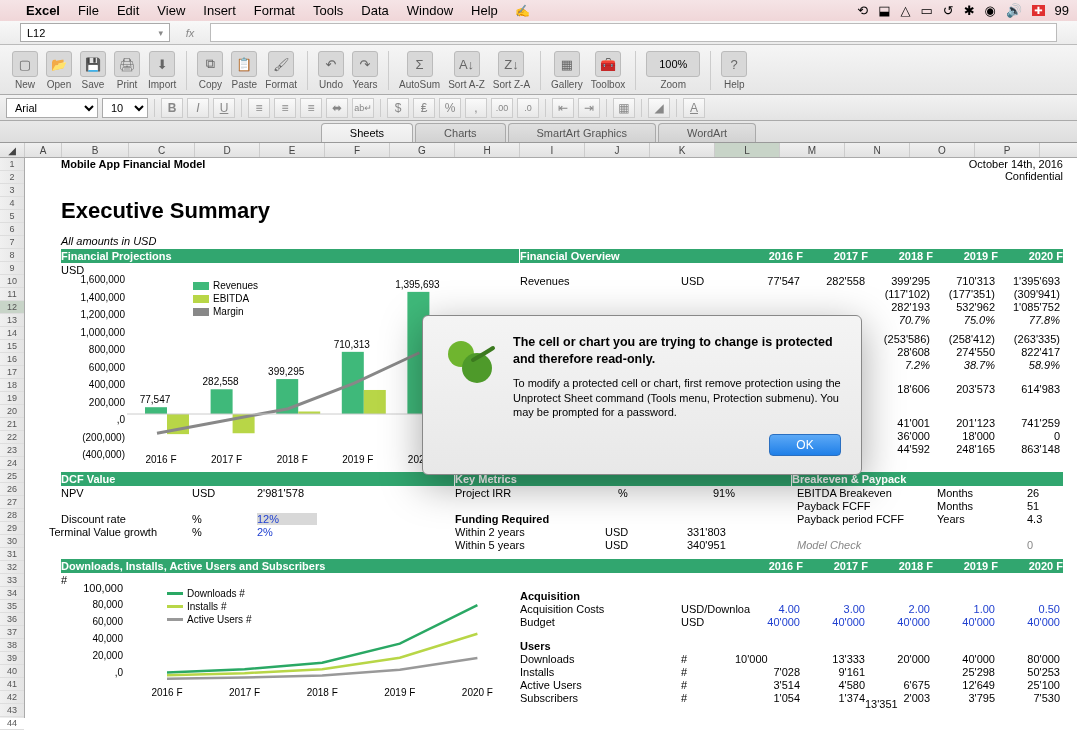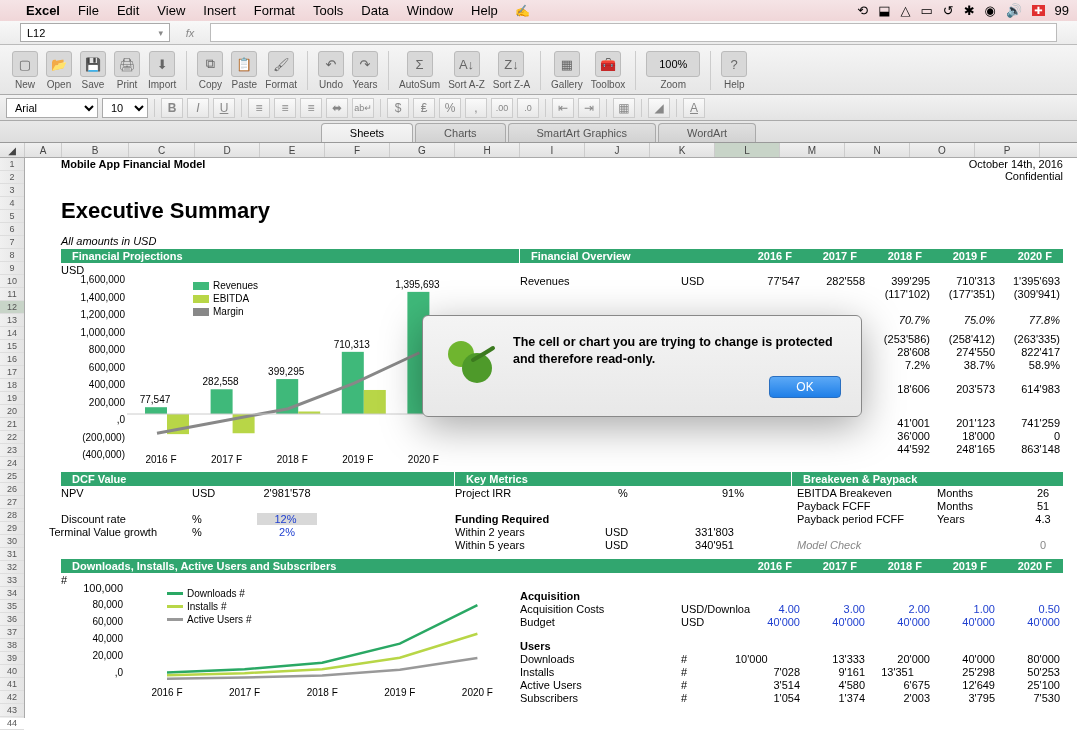--- a/index.html
+++ b/index.html
@@ -32,23 +32,23 @@
 .ch.sel{background:#c8d4c8}
 .sheet-area{position:relative;display:flex;height:560px}
 .row-headers{width:25px;background:linear-gradient(90deg,#f0f0f0,#e4e4e4);border-right:1px solid #aaa}
 .rh{height:13px;border-bottom:1px solid #ddd;text-align:center;font-size:9px;color:#555;line-height:13px}
 .rh.sel{background:#c8d4c8}
 .sheet-content{flex:1;position:relative;background:#fff;overflow:hidden}
 .title-row{position:absolute;top:0;left:36px;font-weight:700;font-size:11px}
 .date-conf{position:absolute;top:0;right:14px;text-align:right;font-size:11px}
 .exec-title{position:absolute;top:40px;left:36px;font-size:22px;font-weight:700}
 .amounts{position:absolute;top:77px;left:36px;font-style:italic;font-size:11px}
-.section-hdr{position:absolute;height:14px;background:#31a66f;color:#fff;font-weight:700;font-size:11px;padding:0 11px;display:flex;align-items:center}
+.section-hdr{position:absolute;height:14px;background:#31a66f;color:#fff;font-weight:700;font-size:11px;padding:0 0;display:flex;align-items:center}
 .data-label{position:absolute;font-size:11px}
-.data-val{position:absolute;font-size:11px;text-align:center}
+.data-val{position:absolute;font-size:11px;text-align:left}
 .chart-box{position:absolute;background:#fff}
 .legend-item{display:flex;align-items:center;gap:4px;font-size:10px;margin-bottom:2px}
 .legend-sw{width:16px;height:8px}
 .dialog{position:absolute;left:422px;top:315px;width:440px;background:linear-gradient(#f4f4f4,#e8e8e8);border:1px solid #888;border-radius:6px;box-shadow:0 10px 40px rgba(0,0,0,0.35);padding:18px 20px;display:flex;gap:14px;z-index:100}
 .dialog-icon{width:56px;height:56px;flex-shrink:0;position:relative}
 .dialog-icon svg{width:56px;height:56px}
 .dialog-body{flex:1}
 .dialog-title{font-weight:700;font-size:12.5px;margin-bottom:8px;line-height:1.35}
 .dialog-text{font-size:11px;line-height:1.35;margin-bottom:14px}
 .dialog-btn{float:right;width:72px;height:22px;background:linear-gradient(#5ca9f6,#1f7fe8);border:1px solid #2a6fc0;border-radius:4px;color:#fff;font-size:12px;cursor:pointer}
@@ -327,20 +327,27 @@
         <span style="width: 65px; text-align: right;">710'313</span>
         <span style="width: 65px; text-align: right;">1'395'693</span>
       </div>
     <div id="ovr-2" style="position:absolute;top:130px;left:710px;display:flex">
         <span style="width: 65px; text-align: right;"></span>
         <span style="width: 65px; text-align: right;"></span>
         <span style="width: 65px; text-align: right;">(117'102)</span>
         <span style="width: 65px; text-align: right;">(177'351)</span>
         <span style="width: 65px; text-align: right;">(309'941)</span>
       </div>
+    <div id="ovr-3" style="position:absolute;top:143px;left:710px;display:flex">
+        <span style="width: 65px; text-align: right;"></span>
+        <span style="width: 65px; text-align: right;"></span>
+        <span style="width: 65px; text-align: right;">282'193</span>
+        <span style="width: 65px; text-align: right;">532'962</span>
+        <span style="width: 65px; text-align: right;">1'085'752</span>
+      </div>
     <div id="ovr-4" style="position:absolute;top:156px;left:710px;display:flex;font-style:italic">
         <span style="width: 65px; text-align: right;"></span>
         <span style="width: 65px; text-align: right;"></span>
         <span style="width: 65px; text-align: right;">70.7%</span>
         <span style="width: 65px; text-align: right;">75.0%</span>
         <span style="width: 65px; text-align: right;">77.8%</span>
       </div>
     <div id="ovr-5" style="position:absolute;top:175px;left:710px;display:flex">
         <span style="width: 65px; text-align: right;"></span>
         <span style="width: 65px; text-align: right;"></span>
@@ -348,21 +355,21 @@
         <span style="width: 65px; text-align: right;">(258'412)</span>
         <span style="width: 65px; text-align: right;">(263'335)</span>
       </div>
     <div id="ovr-6" style="position:absolute;top:188px;left:710px;display:flex">
         <span style="width: 65px; text-align: right;"></span>
         <span style="width: 65px; text-align: right;"></span>
         <span style="width: 65px; text-align: right;">28'608</span>
         <span style="width: 65px; text-align: right;">274'550</span>
         <span style="width: 65px; text-align: right;">822'417</span>
       </div>
-    <div id="ovr-7" style="position:absolute;top:201px;left:710px;display:flex;">
+    <div id="ovr-7" style="position:absolute;top:201px;left:710px;display:flex;font-style:italic">
         <span style="width: 65px; text-align: right;"></span>
         <span style="width: 65px; text-align: right;"></span>
         <span style="width: 65px; text-align: right;">7.2%</span>
         <span style="width: 65px; text-align: right;">38.7%</span>
         <span style="width: 65px; text-align: right;">58.9%</span>
       </div>
     <div id="ovr-8" style="position:absolute;top:225px;left:710px;display:flex">
         <span style="width: 65px; text-align: right;"></span>
         <span style="width: 65px; text-align: right;"></span>
         <span style="width: 65px; text-align: right;">18'606</span>
@@ -557,21 +564,21 @@
         <span style="width: 65px; text-align: right;">13'333</span>
         <span style="width: 65px; text-align: right;">20'000</span>
         <span style="width: 65px; text-align: right;">40'000</span>
         <span style="width: 65px; text-align: right;">80'000</span>
       </div>
     <div class="data-label" style="top:508px;left:495px">Installs</div>
     <div class="data-label" style="top:508px;left:656px">#</div>
     <div id="u-inst" style="position:absolute;top:508px;left:710px;display:flex">
         <span style="width: 65px; text-align: right;">7'028</span>
         <span style="width: 65px; text-align: right;">9'161</span>
-        <span style="width: 65px; text-align: center;">13'351</span>
+        <span style="width: 65px; text-align: left; margin-top: 32px;">13'351</span>
         <span style="width: 65px; text-align: right;">25'298</span>
         <span style="width: 65px; text-align: right;">50'253</span>
       </div>
     <div class="data-label" style="top:521px;left:495px">Active Users</div>
     <div class="data-label" style="top:521px;left:656px">#</div>
     <div id="u-au" style="position:absolute;top:521px;left:710px;display:flex">
         <span style="width: 65px; text-align: right;">3'514</span>
         <span style="width: 65px; text-align: right;">4'580</span>
         <span style="width: 65px; text-align: right;">6'675</span>
         <span style="width: 65px; text-align: right;">12'649</span>
@@ -595,15 +602,16 @@
 <div class="dialog">
   <div class="dialog-icon">
     <svg viewBox="0 0 56 56">
         <circle cx="18" cy="20" r="13" fill="#6fb52f"></circle>
         <circle cx="34" cy="34" r="15" fill="#4e9a2a"></circle>
         <path d="M30 26 Q44 18 50 14" stroke="#3c7a1f" stroke-width="4" fill="none" stroke-linecap="round"></path>
       </svg>
   </div>
   <div class="dialog-body">
     <div class="dialog-title">The cell or chart you are trying to change is protected and therefore read-only.</div>
+    <div class="dialog-text">To modify a protected cell or chart, first remove protection using the Unprotect Sheet command (Tools menu, Protection submenu). You may be prompted for a password.</div>
     <button class="dialog-btn">OK</button>
   </div>
 </div>
 
 </body></html>

